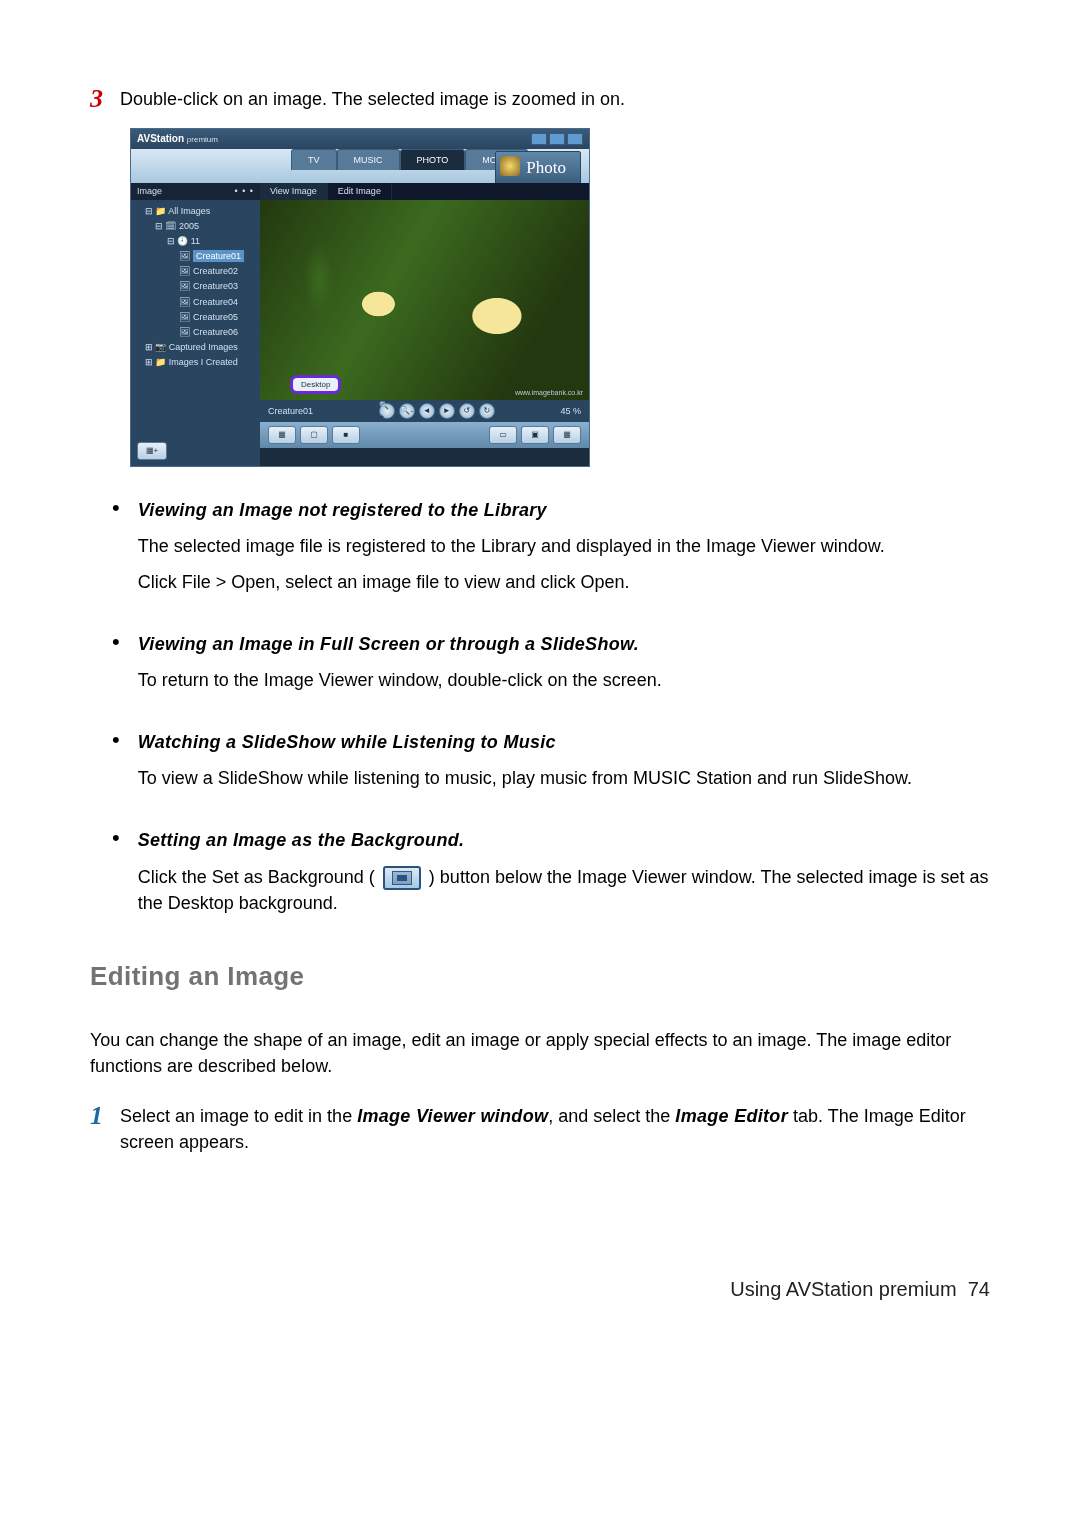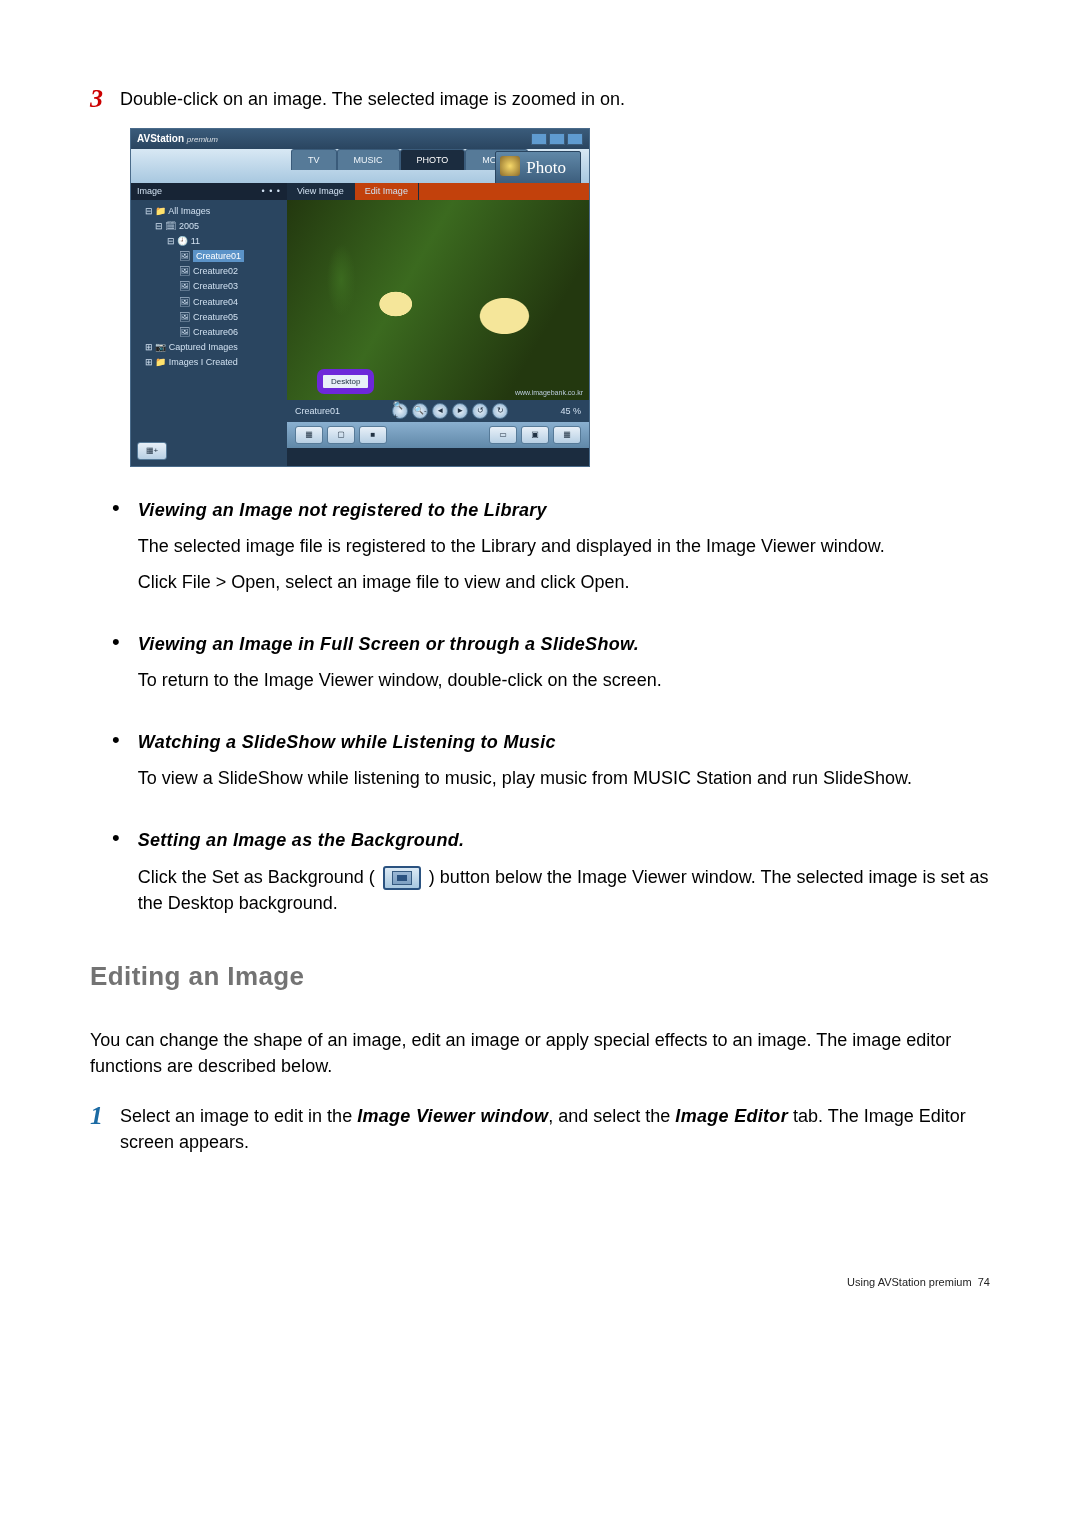--- a/index.html
+++ b/index.html
@@ -58,50 +58,50 @@
     background: linear-gradient(#6088a8,#3a5b7a);
     color:#fff; font-size:17px; padding:4px 14px 4px 30px;
     border:1px solid #2a4560; border-radius:2px; font-family:Georgia,serif;
   }
   .ss-photo-badge .flower{
     position:absolute; left:4px; top:4px; width:20px; height:20px;
     background: radial-gradient(#f7d96a,#8a6a2a); border-radius:3px;
   }
   .ss-body { display:flex; background:#1b2c3f; }
   .ss-side {
-    width:156px; background:#2a4560; padding:4px; font-size:9px; color:#d0e0f0;
+    width:129px; background:#2a4560; padding:4px; font-size:9px; color:#d0e0f0;
   }
   .ss-side .panel-title { background:#172435; padding:2px 6px; margin:-4px -4px 4px -4px; display:flex; justify-content:space-between;}
   .ss-side .panel-title .dots{ letter-spacing:1px; }
   .tree-line{ padding:1px 0 1px 10px; }
   .tree-line.indent1{ padding-left:20px; }
   .tree-line.indent2{ padding-left:32px; }
   .tree-line.indent3{ padding-left:44px; }
   .tree-hl{ background:#5b93c8; color:#fff; padding:1px 3px; }
   .ss-main { flex:1; background:#1b2c3f; position:relative; }
-  .subtabs { display:flex; background:#c2410c; }
+  .subtabs { display:flex; background:#0f172a; }
   .subtab { padding:2px 10px; font-size:9px; color:#d0e0f0; border-right:1px solid #1b2c3f;}
   .subtab.active { background:#1b2c3f; }
   .image-area {
     height:200px; background:#000; display:flex; align-items:center; justify-content:center;
     position:relative; overflow:hidden;
   }
   .flowerbg {
     width:100%; height:100%;
     background:
       radial-gradient(ellipse 40px 30px at 36% 52%, #f5e69a 0%, #f5e69a 40%, transparent 42%),
       radial-gradient(ellipse 60px 44px at 72% 58%, #f5e69a 0%, #f5e69a 40%, transparent 42%),
       radial-gradient(ellipse 16px 14px at 72% 58%, #8a3a1a 0%, #8a3a1a 60%, transparent 62%),
       radial-gradient(ellipse 24px 60px at 18% 40%, #3b6a1f 0%, transparent 60%),
       linear-gradient(120deg,#23380f 0%, #3b6a1f 40%, #23380f 80%);
   }
   .balloon{
     position:absolute; left:30px; bottom:6px;
     background:#e8f0f8; color:#234; font-size:8px; padding:1px 8px; border-radius:7px;
-    border:6px solid #6d28d9;
+    border:3px solid #6d28d9;
   }
   .watermark{ position:absolute; right:6px; bottom:2px; font-size:7px; color:#bcd; }
   .ss-status {
     background:#2a4560; padding:3px 8px; display:flex; justify-content:space-between; align-items:center;
     font-size:9px; color:#d0e0f0;
   }
   .roundbtns{ display:flex; gap:4px; }
   .roundbtns span{
     width:16px; height:16px; border-radius:50%;
     background: radial-gradient(#e8f0f8,#8ab0d0);
@@ -148,37 +148,37 @@
     border:1px solid #2a5280;
   }
 
   h2.section {
     font-size: 26px; color:#737373; font-weight:bold; letter-spacing:0.4px;
     margin: 32px 0 18px 0;
   }
   p.body { margin-bottom: 18px; margin-top: 31px; }
 
   .footer {
-    text-align:right; font-size:11px; color:#222; margin-top:120px;
+    text-align:right; font-size:20px; color:#222; margin-top:120px;
   }
 </style>
 </head>
 <body>
 
 <div class="step">
   <div class="stepnum">3</div>
   <div class="steptext">Double-click on an image. The selected image is zoomed in on.</div>
 </div>
 
 <div class="screenshot-wrap">
   <div class="screenshot">
     <div class="ss-title">
       <span>
         <span style="font-weight:bold;">AVStation</span>
-        <span style="font-size:8px;opacity:.8;font-style:italic;">premium</span>
+        <span style="font-size:8px;opacity:.8;">premium</span>
       </span>
       <span class="winbtns">
         <span></span>
         <span></span>
         <span></span>
       </span>
     </div>
     <div class="ss-header">
       <div class="ss-tabs">
         <div class="ss-tab">TV</div>

